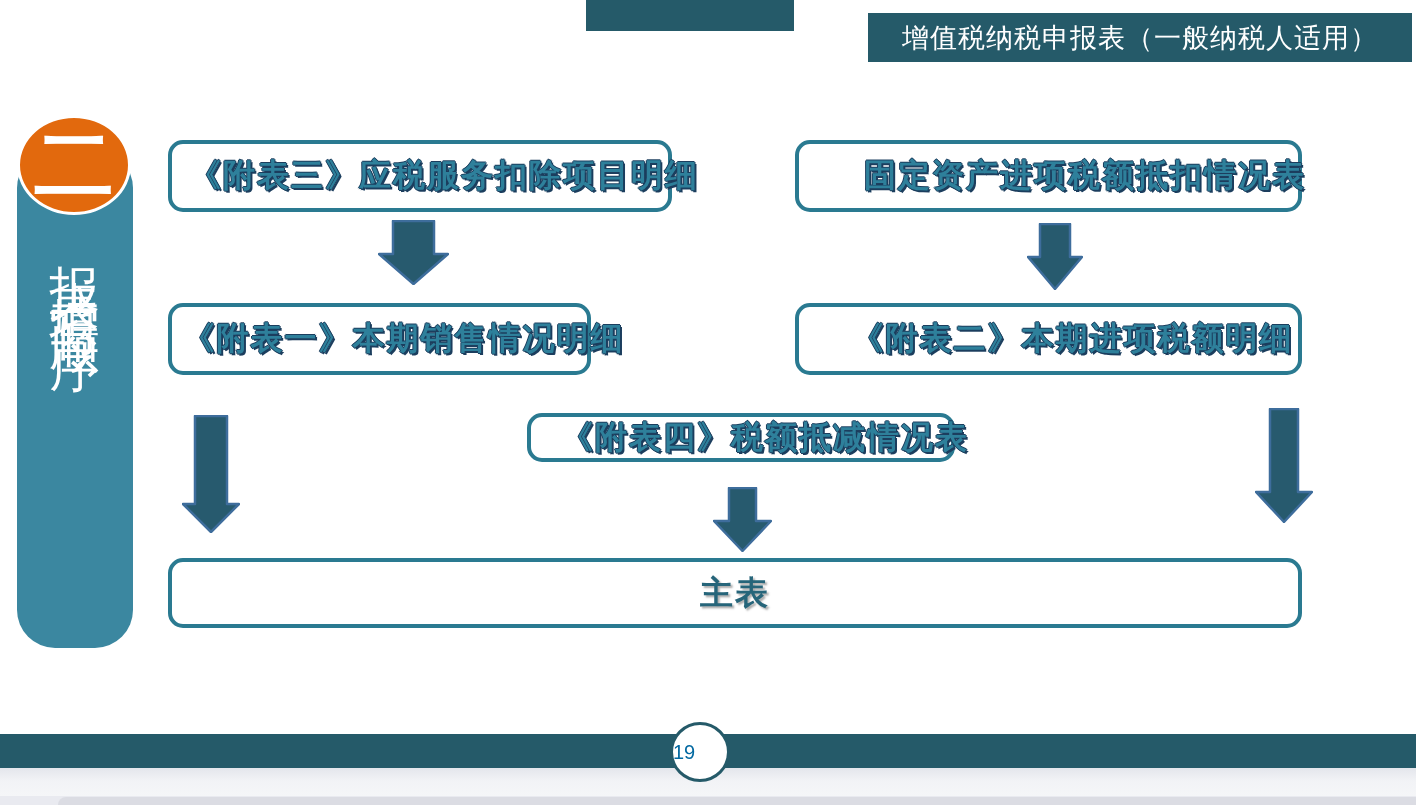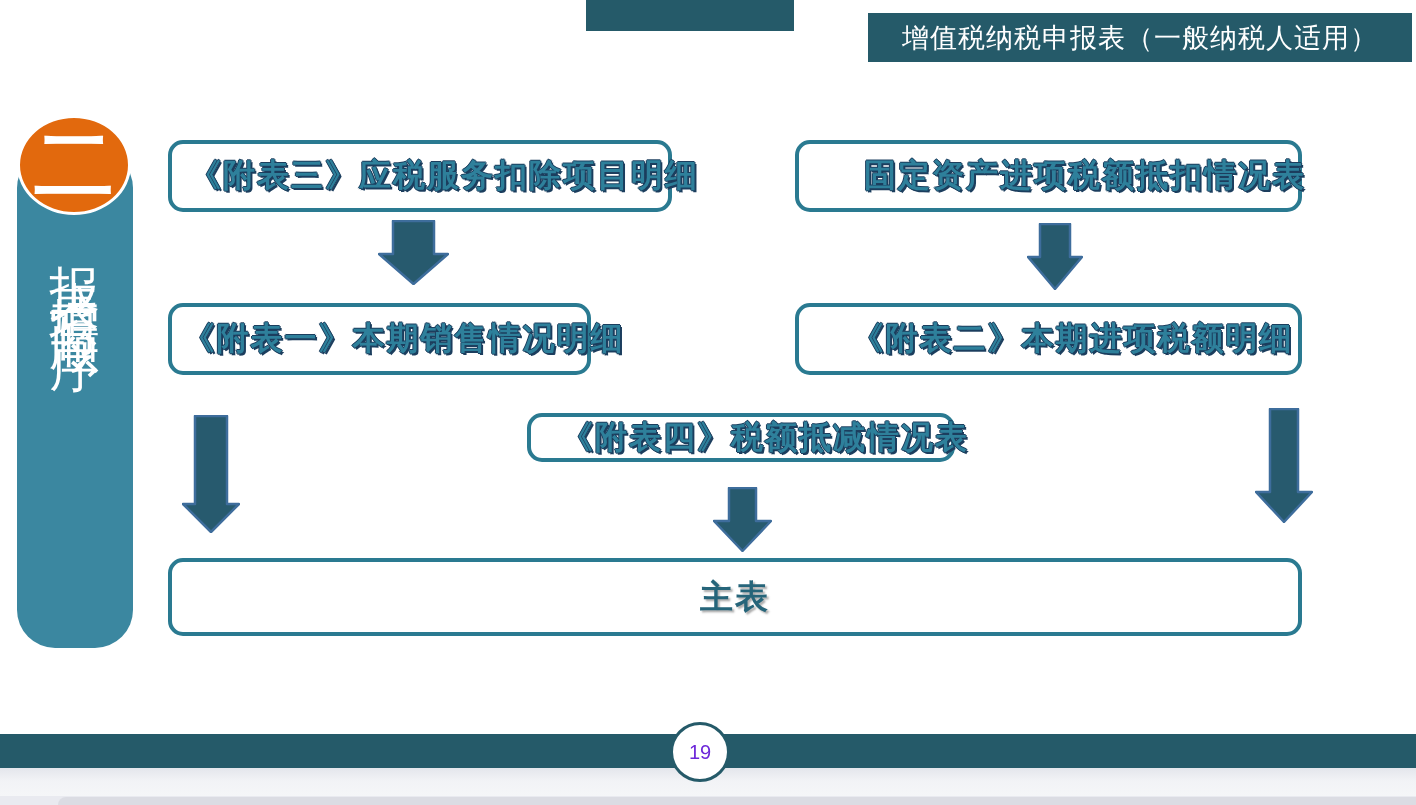--- a/index.html
+++ b/index.html
@@ -78,41 +78,41 @@
   .box-label-solid{
     font-weight:bold;font-size:33px;letter-spacing:2px;
     color:#26657A;
     text-shadow:2px 2px 2px rgba(70,70,70,.45);
   }
   .box-a3  {left:168px;top:140px;width:504px;height:72px;}
   .box-fa  {left:795px;top:140px;width:507px;height:72px;padding-left:25px;}
   .box-a1  {left:168px;top:303px;width:423px;height:72px;}
   .box-a2  {left:795px;top:303px;width:507px;height:72px;}
   .box-a4  {left:527px;top:413px;width:428px;height:49px;}
-  .box-main{left:168px;top:558px;width:1134px;height:78px;}
+  .box-main{left:168px;top:558px;width:1134px;height:70px;}
 
   
   .arrow{position:absolute;}
   .arrow-1{left:378px;top:220px;}
   .arrow-2{left:1027px;top:223px;}
   .arrow-3{left:182px;top:415px;}
   .arrow-4{left:713px;top:487px;}
   .arrow-5{left:1255px;top:408px;}
   .arrow polygon{fill:var(--arrow-fill);stroke:var(--arrow-stroke);stroke-width:2.5;stroke-linejoin:round;}
 
   
   .bottom-bar{
     position:absolute;left:0;top:734px;width:1416px;height:34px;
     background:var(--teal-dark);
   }
   .page-circle{
     position:absolute;left:670px;top:722px;width:60px;height:60px;
     background:#ffffff;border:3px solid var(--teal-dark);border-radius:50%;
-    display:flex;align-items:center;justify-content:center;
-    color:#6d28d9;font-size:20px;
+    display:flex;align-items:center;
+    color:#0369a1;font-size:20px;
     z-index:3;
   }
   .below-area{
     position:absolute;left:0;top:768px;width:1416px;height:37px;
     background:linear-gradient(180deg,#e4e6ec 0%,#f2f3f6 35%,#f5f6f8 75%,#f1f2f5 100%);
   }
   .taskbar-strip{
     position:absolute;left:0;top:796px;width:1416px;height:9px;
     background:#e9eaf0;
   }

